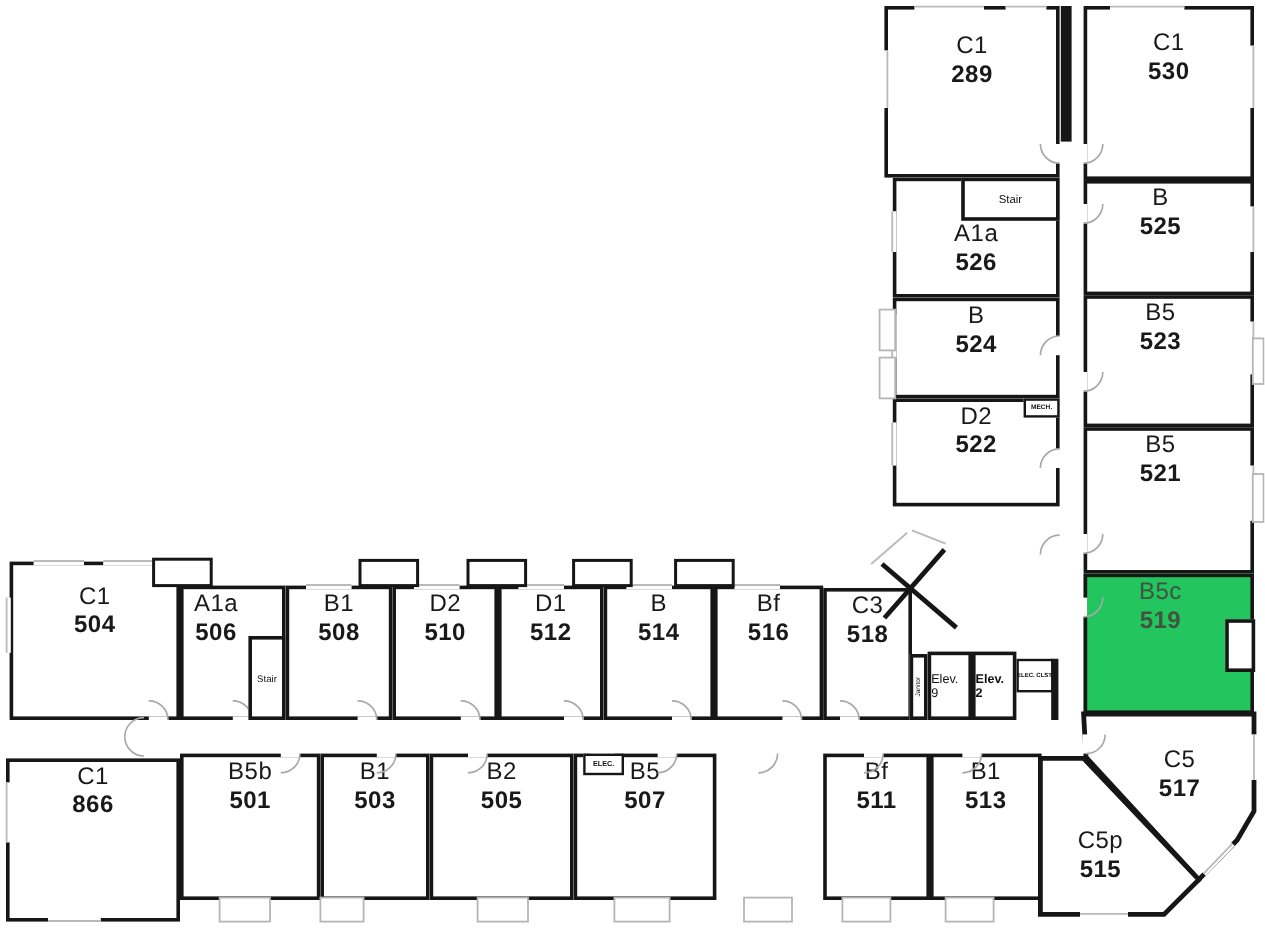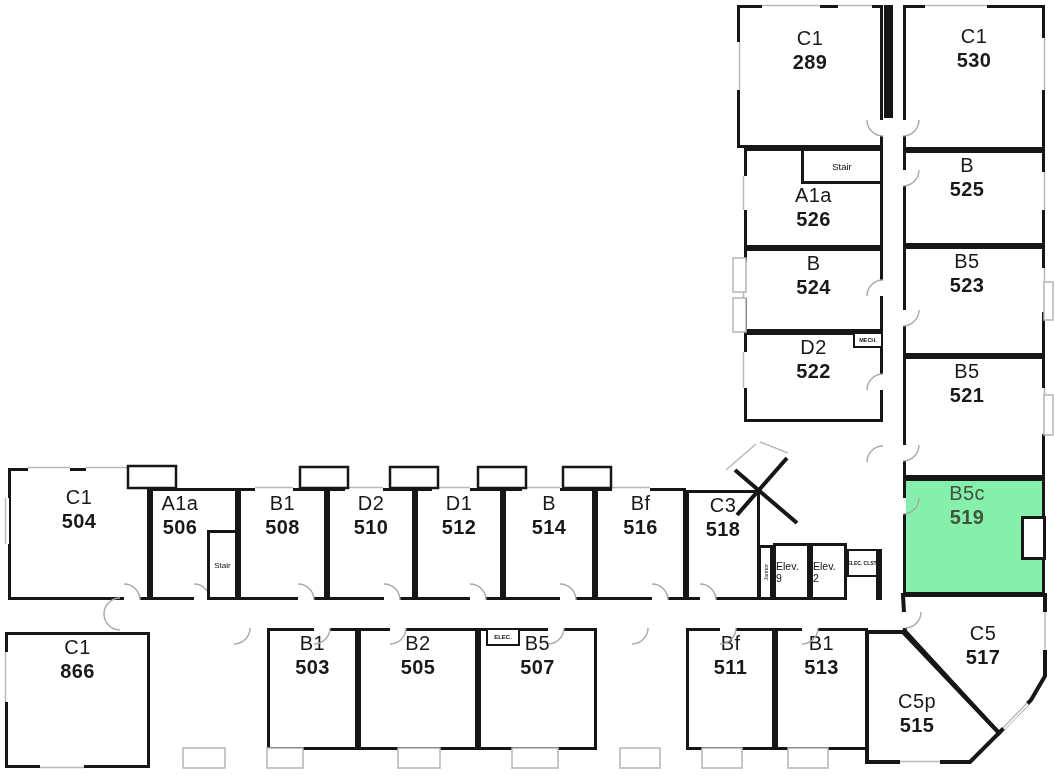--- a/index.html
+++ b/index.html
@@ -1,19 +1,19 @@
 <!DOCTYPE html>
 <html><head>
 <meta charset="utf-8">
 <style>
   html,body{margin:0;padding:0;background:#ffffff;}
   .plan{position:relative;width:1054px;height:775px;background:#fff;
         font-family:"Liberation Sans", sans-serif;overflow:hidden;}
   .room{position:absolute;box-sizing:border-box;border:3px solid #161616;background:#fff;z-index:1;}
-  .room.hl{background:#86efac;border-color:#161616;}
+  .room.hl{background:#22c55e;border-color:#161616;}
   .lbl{display:flex;flex-direction:column;align-items:center;justify-content:flex-start;
        width:100%;height:100%;box-sizing:border-box;color:#191919;
        font-size:20px;letter-spacing:.4px;line-height:1.2;}
   .lbl .t{font-weight:500;}
   .lbl .n{font-weight:700;}
   .room.hl .lbl{color:#42533f;}
   .svc{position:absolute;box-sizing:border-box;border:3px solid #161616;background:#fff;z-index:3;
        display:flex;align-items:center;justify-content:center;color:#111;}
   .svc.thin{border-width:2px;}
   .wall{position:absolute;background:#161616;z-index:3;}
@@ -135,20 +135,26 @@
         <span class="n">518</span>
       </div>
     </div>
 
   <div class="room" style="left:5px;top:632px;width:145px;height:136px;">
     <div class="lbl">
         <span class="t">C1</span>
         <span class="n">866</span>
       </div>
     </div>
+  <div class="room" style="left:150px;top:628px;width:117px;height:122px;">
+    <div class="lbl">
+        <span class="t">B5b</span>
+        <span class="n">501</span>
+      </div>
+    </div>
   <div class="room" style="left:267px;top:628px;width:91px;height:122px;">
     <div class="lbl">
         <span class="t">B1</span>
         <span class="n">503</span>
       </div>
     </div>
   <div class="room" style="left:358px;top:628px;width:120px;height:122px;">
     <div class="lbl">
         <span class="t">B2</span>
         <span class="n">505</span>
@@ -181,21 +187,21 @@
     </div>
   <div class="svc thin" style="left:853px;top:332px;width:30px;height:16px;font-size:5.5px;font-weight:700;">
       <span>MECH.</span>
     </div>
   <div class="svc" style="left:758px;top:545px;width:15px;height:55px;font-size:5.5px;">
       <span class="vert">Janitor</span>
     </div>
   <div class="svc" style="left:773px;top:543px;width:37px;height:57px;font-size:10.5px;font-weight:500;">
       <span>Elev. 9</span>
     </div>
-  <div class="svc" style="left:810px;top:543px;width:37px;height:57px;font-size:10.5px;font-weight:400;">
+  <div class="svc" style="left:810px;top:543px;width:37px;height:57px;font-size:10.5px;font-weight:700;">
       <span>Elev. 2</span>
     </div>
   <div class="svc thin" style="left:847px;top:549px;width:31px;height:28px;font-size:5px;font-weight:700;white-space:nowrap;">
       <span>ELEC. CLST.</span>
     </div>
   <div class="svc thin" style="left:486px;top:628px;width:34px;height:18px;font-size:6px;font-weight:700;">
       <span>ELEC.</span>
     </div>
   <div class="wall" style="left:884px;top:5px;width:9px;height:113px;"></div>
   <div class="wall" style="left:876px;top:549px;width:6px;height:51px;"></div>

